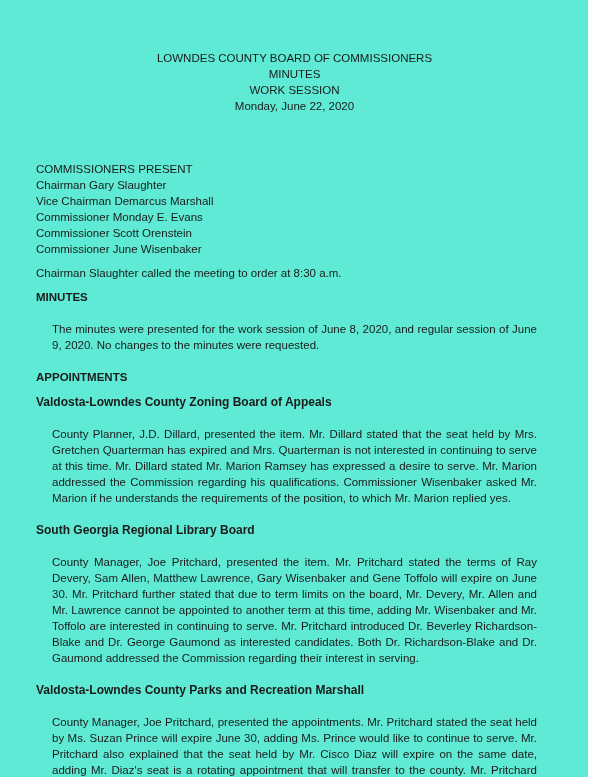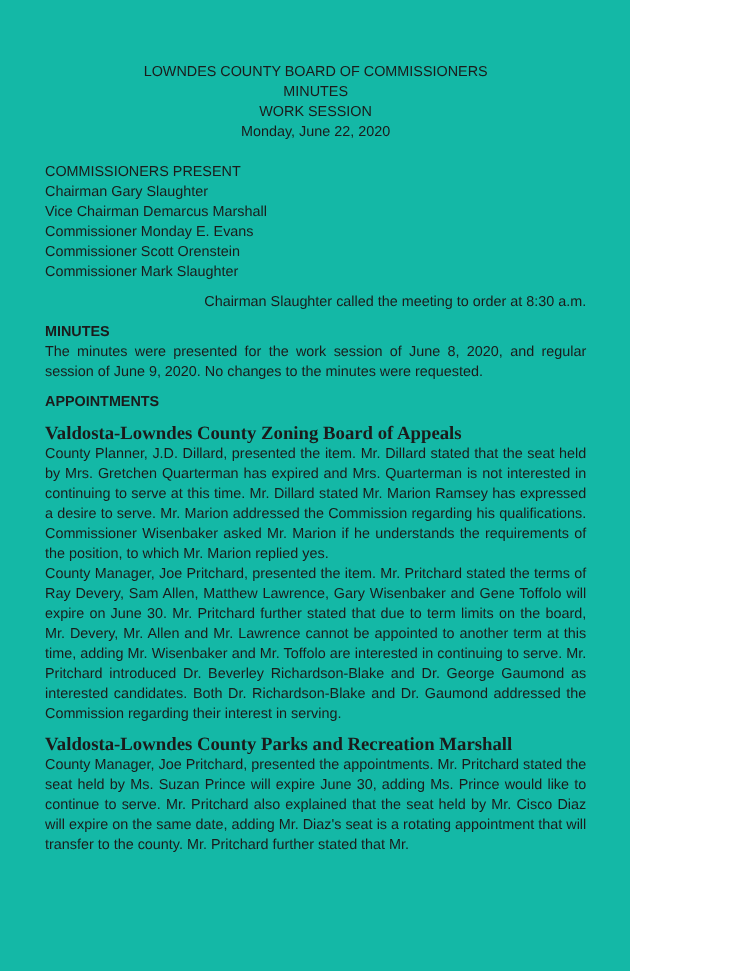--- a/index.html
+++ b/index.html
@@ -2,60 +2,58 @@
 <html><head>
 <meta charset="utf-8">
 <style>
   html, body {
     margin: 0;
     padding: 0;
     background: #ffffff;
   }
   .page {
     position: relative;
-    width: 504px;
+    width: 588px;
     height: 777px;
     box-sizing: border-box;
     margin: 0;
     padding: 50px 35px 0 36px;
-    background: #14b8a6;
+    background: #5eead4;
     color: #1b1b1b;
     font-family: "Liberation Sans", "DejaVu Sans", sans-serif;
     font-size: 11.5px;
     line-height: 16px;
     overflow: hidden;
   }
   .title-block {
     text-align: center;
   }
   .title-line {
     white-space: nowrap;
   }
   .attendance {
-    margin-top: 16px;
+    margin-top: 47px;
   }
   .call-to-order {
     margin: 8px 0 0 0;
-    text-align: right;
   }
   .section-heading {
     font-size: 11.5px;
     font-weight: bold;
     margin: 8px 0 0 0;
     line-height: 16px;
   }
   .sub-heading {
-    font-size: 15px;
+    font-size: 12px;
     font-weight: bold;
     margin: 9px 0 0 0;
     line-height: 16px;
-    font-family: Liberation Serif, serif;
   }
   .body-para {
-    margin: 0;
+    margin: 16px;
     text-align: justify;
   }
 </style>
 </head>
 <body>
 
 <div class="page">
 
   <header class="title-block">
     <div class="title-line">LOWNDES COUNTY BOARD OF COMMISSIONERS</div>
@@ -63,36 +61,37 @@
     <div class="title-line">WORK SESSION</div>
     <div class="title-line">Monday, June 22, 2020</div>
   </header>
 
   <section class="attendance">
     <div>COMMISSIONERS PRESENT</div>
     <div>Chairman Gary Slaughter</div>
     <div>Vice Chairman Demarcus Marshall</div>
     <div>Commissioner Monday E. Evans</div>
     <div>Commissioner Scott Orenstein</div>
-    <div>Commissioner Mark Slaughter</div>
+    <div>Commissioner June Wisenbaker</div>
   </section>
 
   <p class="call-to-order">Chairman Slaughter called the meeting to order at 8:30 a.m.</p>
 
   <h2 class="section-heading">MINUTES</h2>
   <p class="body-para">The minutes were presented for the work session of June 8, 2020, and regular session of June 9, 2020.  No changes to the minutes were requested.</p>
 
   <h2 class="section-heading">APPOINTMENTS</h2>
 
   <section>
     <h3 class="sub-heading">Valdosta-Lowndes County Zoning Board of Appeals</h3>
     <p class="body-para">County Planner, J.D. Dillard, presented the item.  Mr. Dillard stated that the seat held by Mrs. Gretchen Quarterman has expired and Mrs. Quarterman is not interested in continuing to serve at this time.  Mr. Dillard stated Mr. Marion Ramsey has expressed a desire to serve.  Mr. Marion addressed the Commission regarding his qualifications.  Commissioner Wisenbaker asked Mr. Marion if he understands the requirements of the position, to which Mr. Marion replied yes.</p>
   </section>
 
   <section>
+    <h3 class="sub-heading">South Georgia Regional Library Board</h3>
     <p class="body-para">County Manager, Joe Pritchard, presented the item.  Mr. Pritchard stated the terms of Ray Devery, Sam Allen, Matthew Lawrence, Gary Wisenbaker and Gene Toffolo will expire on June 30.  Mr. Pritchard further stated that due to term limits on the board, Mr. Devery, Mr. Allen and Mr. Lawrence cannot be appointed to another term at this time, adding Mr. Wisenbaker and Mr. Toffolo are interested in continuing to serve.  Mr. Pritchard introduced Dr. Beverley Richardson-Blake and Dr. George Gaumond as interested candidates.  Both Dr. Richardson-Blake and Dr. Gaumond addressed the Commission regarding their interest in serving.</p>
   </section>
 
   <section>
     <h3 class="sub-heading">Valdosta-Lowndes County Parks and Recreation Marshall</h3>
     <p class="body-para">County Manager, Joe Pritchard, presented the appointments.  Mr. Pritchard stated the seat held by Ms. Suzan Prince will expire June 30, adding Ms. Prince would like to continue to serve.  Mr. Pritchard also explained that the seat held by Mr. Cisco Diaz will expire on the same date, adding Mr. Diaz's seat is a rotating appointment that will transfer to the county.  Mr. Pritchard further stated that Mr.</p>
   </section>
 
 </div>
 

